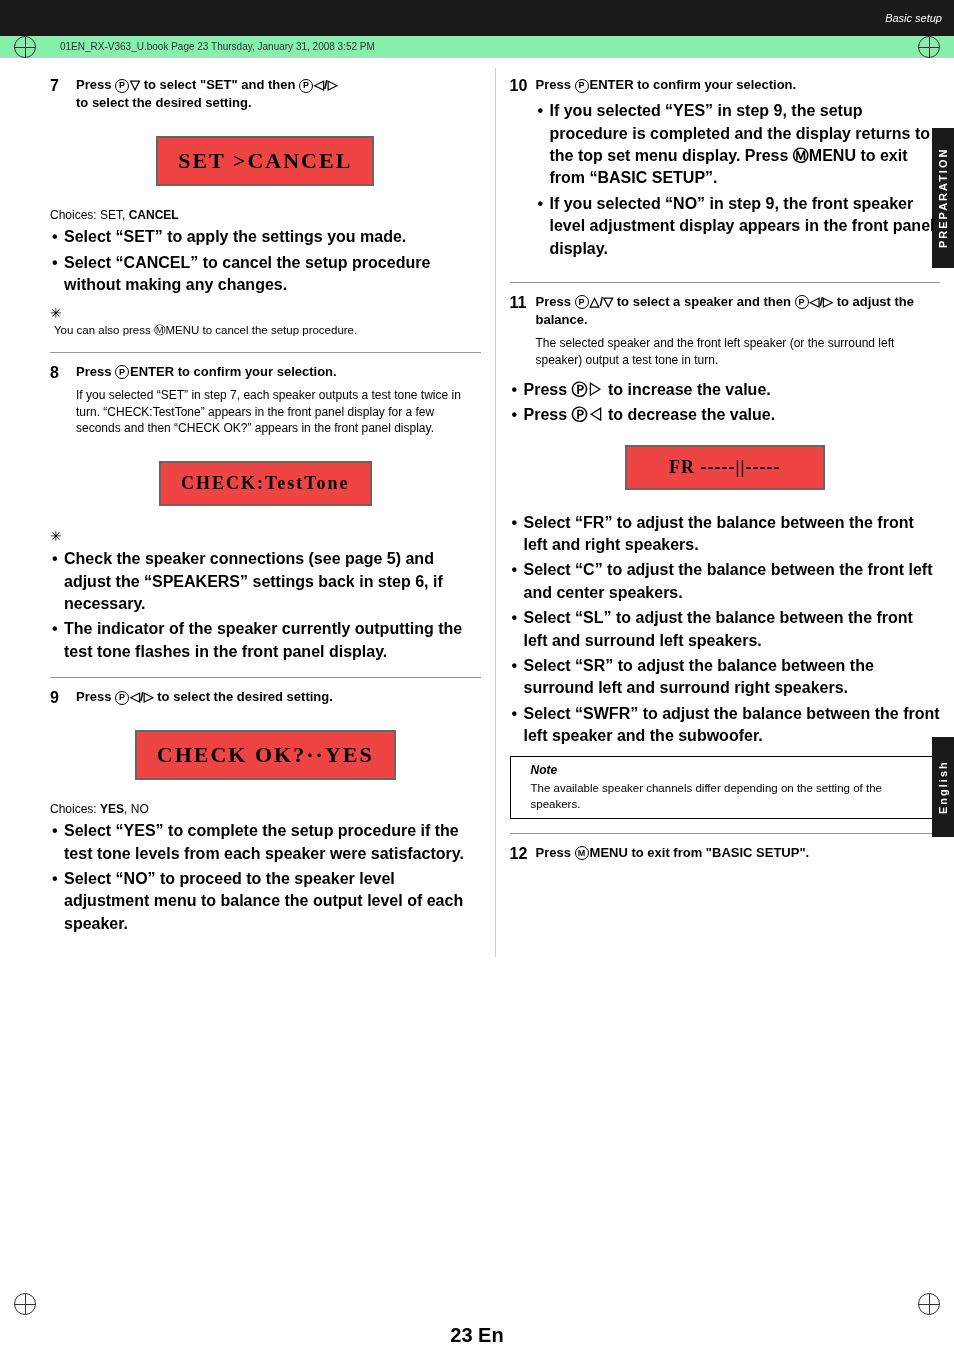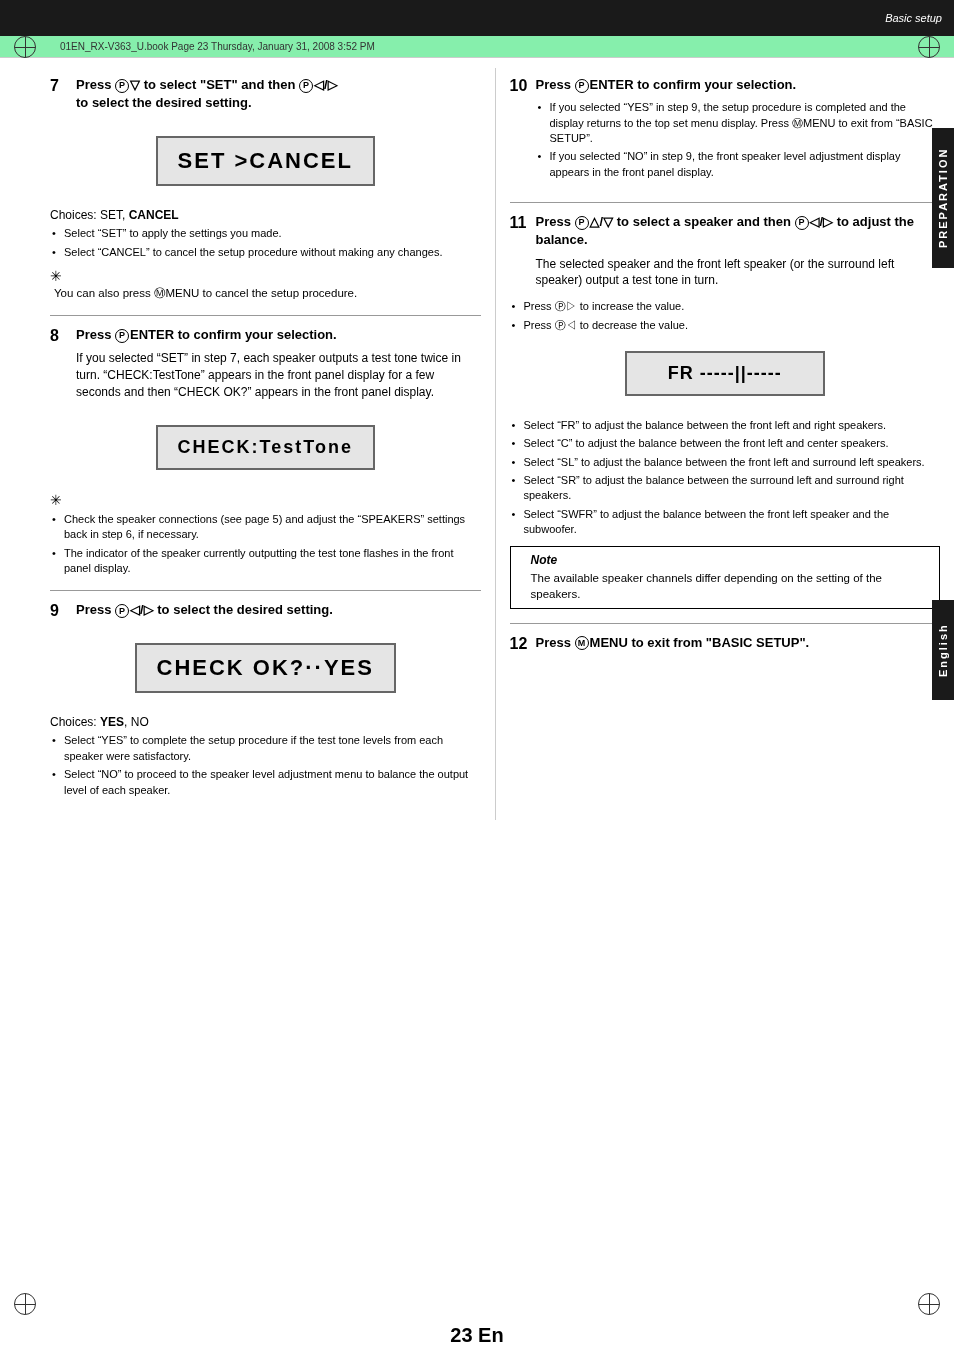--- a/index.html
+++ b/index.html
@@ -136,22 +136,22 @@
     .step-heading {
       font-weight: bold;
       font-size: 13px;
       margin-bottom: 6px;
       line-height: 1.4;
     }
 
     
     .display-box {
       border: 2px solid #666;
-      background: #e5e5e5;
-      font-family: Liberation Sans, sans-serif;
+      background: #ef4444;
+      font-family: Liberation Serif, serif;
       font-size: 22px;
       font-weight: bold;
       letter-spacing: 2px;
       text-align: center;
       padding: 10px 20px;
       margin: 10px auto;
       display: inline-block;
       min-width: 200px;
     }
 
@@ -162,22 +162,23 @@
 
     
     .bullet-list {
       list-style: none;
       margin: 4px 0 8px 0;
     }
     .bullet-list li {
       padding-left: 14px;
       position: relative;
       margin-bottom: 3px;
-      font-size: 11px;
+      font-size: 16px;
       line-height: 1.4;
+      font-weight: bold;
     }
     .bullet-list li::before {
       content: '•';
       position: absolute;
       left: 2px;
     }
 
     
     .tip-icon {
       font-size: 14px;

